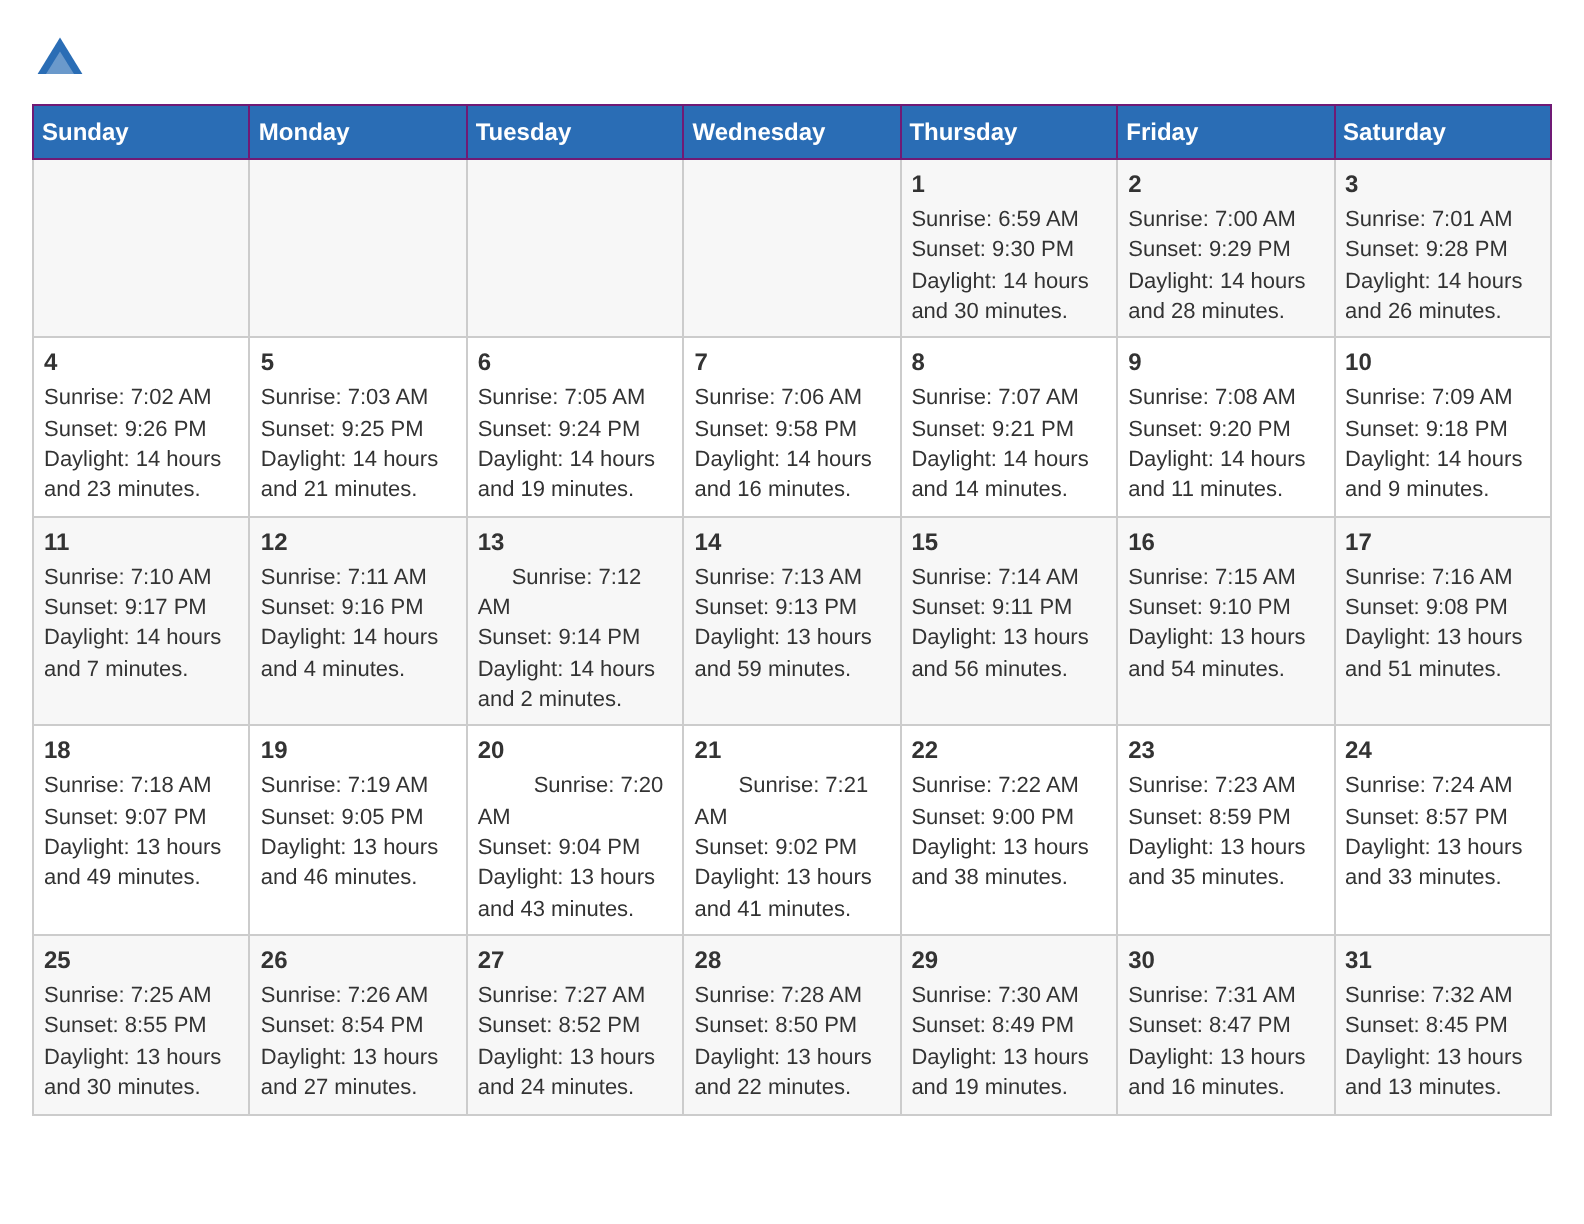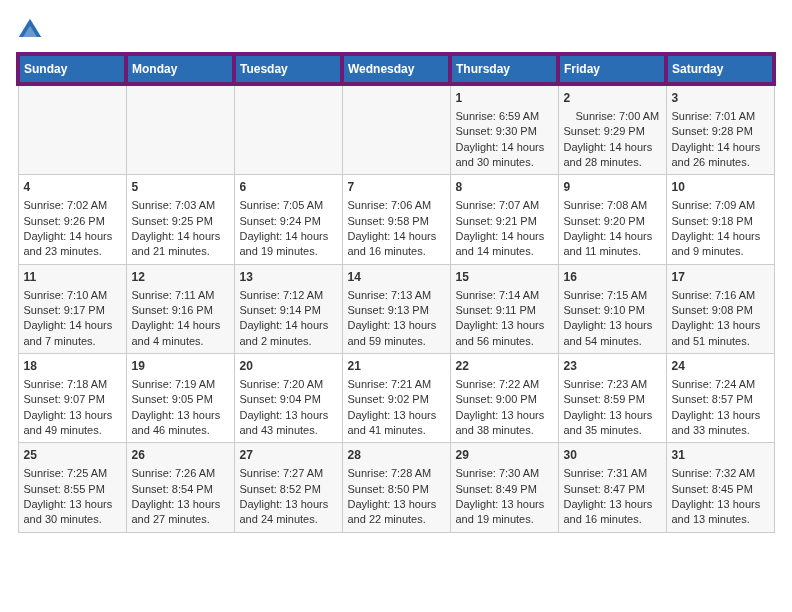--- a/index.html
+++ b/index.html
@@ -54,21 +54,21 @@
     }
     thead tr {
       background-color: #2a6db5;
       color: #fff;
     }
     thead th {
       padding: 6px 4px;
       text-align: left;
       font-size: 12px;
       font-weight: bold;
-      border: 4px solid #701a75;
+      border: 1px solid #701a75;
     }
     tbody tr {
       vertical-align: top;
     }
     tbody td {
       border: 1px solid #ccc;
       padding: 4px 5px;
       width: calc(100% / 7);
       min-height: 80px;
       color: #333;
@@ -129,21 +129,21 @@
   <tbody id="calendar-body">
   <tr>
         <td class="empty-cell"></td>
         <td class="empty-cell"></td>
         <td class="empty-cell"></td>
         <td class="empty-cell"></td>
         <td><span class="day-number">1</span><span class="day-info" style="white-space: pre-line;">Sunrise: 6:59 AM
 Sunset: 9:30 PM
 Daylight: 14 hours
 and 30 minutes.</span></td>
-        <td><span class="day-number">2</span><span class="day-info" style="white-space: pre-line; margin-left: 12px;">Sunrise: 7:00 AM
+        <td><span class="day-number">2</span><span class="day-info" style="white-space: pre-line;">Sunrise: 7:00 AM
 Sunset: 9:29 PM
 Daylight: 14 hours
 and 28 minutes.</span></td>
         <td><span class="day-number">3</span><span class="day-info" style="white-space: pre-line;">Sunrise: 7:01 AM
 Sunset: 9:28 PM
 Daylight: 14 hours
 and 26 minutes.</span></td>
       </tr>
       <tr>
         <td><span class="day-number">4</span><span class="day-info" style="white-space: pre-line;">Sunrise: 7:02 AM
@@ -177,21 +177,21 @@
       </tr>
       <tr>
         <td><span class="day-number">11</span><span class="day-info" style="white-space: pre-line;">Sunrise: 7:10 AM
 Sunset: 9:17 PM
 Daylight: 14 hours
 and 7 minutes.</span></td>
         <td><span class="day-number">12</span><span class="day-info" style="white-space: pre-line;">Sunrise: 7:11 AM
 Sunset: 9:16 PM
 Daylight: 14 hours
 and 4 minutes.</span></td>
-        <td><span class="day-number">13</span><span class="day-info" style="white-space: pre-line;">Sunrise: 7:12 AM
+        <td><span class="day-number">13</span><span class="day-info" style="white-space: pre-line; margin-left: 17px;">Sunrise: 7:12 AM
 Sunset: 9:14 PM
 Daylight: 14 hours
 and 2 minutes.</span></td>
         <td><span class="day-number">14</span><span class="day-info" style="white-space: pre-line;">Sunrise: 7:13 AM
 Sunset: 9:13 PM
 Daylight: 13 hours
 and 59 minutes.</span></td>
         <td><span class="day-number">15</span><span class="day-info" style="white-space: pre-line;">Sunrise: 7:14 AM
 Sunset: 9:11 PM
 Daylight: 13 hours
@@ -207,25 +207,25 @@
       </tr>
       <tr>
         <td><span class="day-number">18</span><span class="day-info" style="white-space: pre-line;">Sunrise: 7:18 AM
 Sunset: 9:07 PM
 Daylight: 13 hours
 and 49 minutes.</span></td>
         <td><span class="day-number">19</span><span class="day-info" style="white-space: pre-line;">Sunrise: 7:19 AM
 Sunset: 9:05 PM
 Daylight: 13 hours
 and 46 minutes.</span></td>
-        <td><span class="day-number">20</span><span class="day-info" style="white-space: pre-line;">Sunrise: 7:20 AM
+        <td><span class="day-number">20</span><span class="day-info" style="white-space: pre-line; margin-left: 28px;">Sunrise: 7:20 AM
 Sunset: 9:04 PM
 Daylight: 13 hours
 and 43 minutes.</span></td>
-        <td><span class="day-number">21</span><span class="day-info" style="white-space: pre-line;">Sunrise: 7:21 AM
+        <td><span class="day-number">21</span><span class="day-info" style="white-space: pre-line; margin-left: 22px;">Sunrise: 7:21 AM
 Sunset: 9:02 PM
 Daylight: 13 hours
 and 41 minutes.</span></td>
         <td><span class="day-number">22</span><span class="day-info" style="white-space: pre-line; margin-top: 24px;">Sunrise: 7:22 AM
 Sunset: 9:00 PM
 Daylight: 13 hours
 and 38 minutes.</span></td>
         <td><span class="day-number">23</span><span class="day-info" style="white-space: pre-line;">Sunrise: 7:23 AM
 Sunset: 8:59 PM
 Daylight: 13 hours

